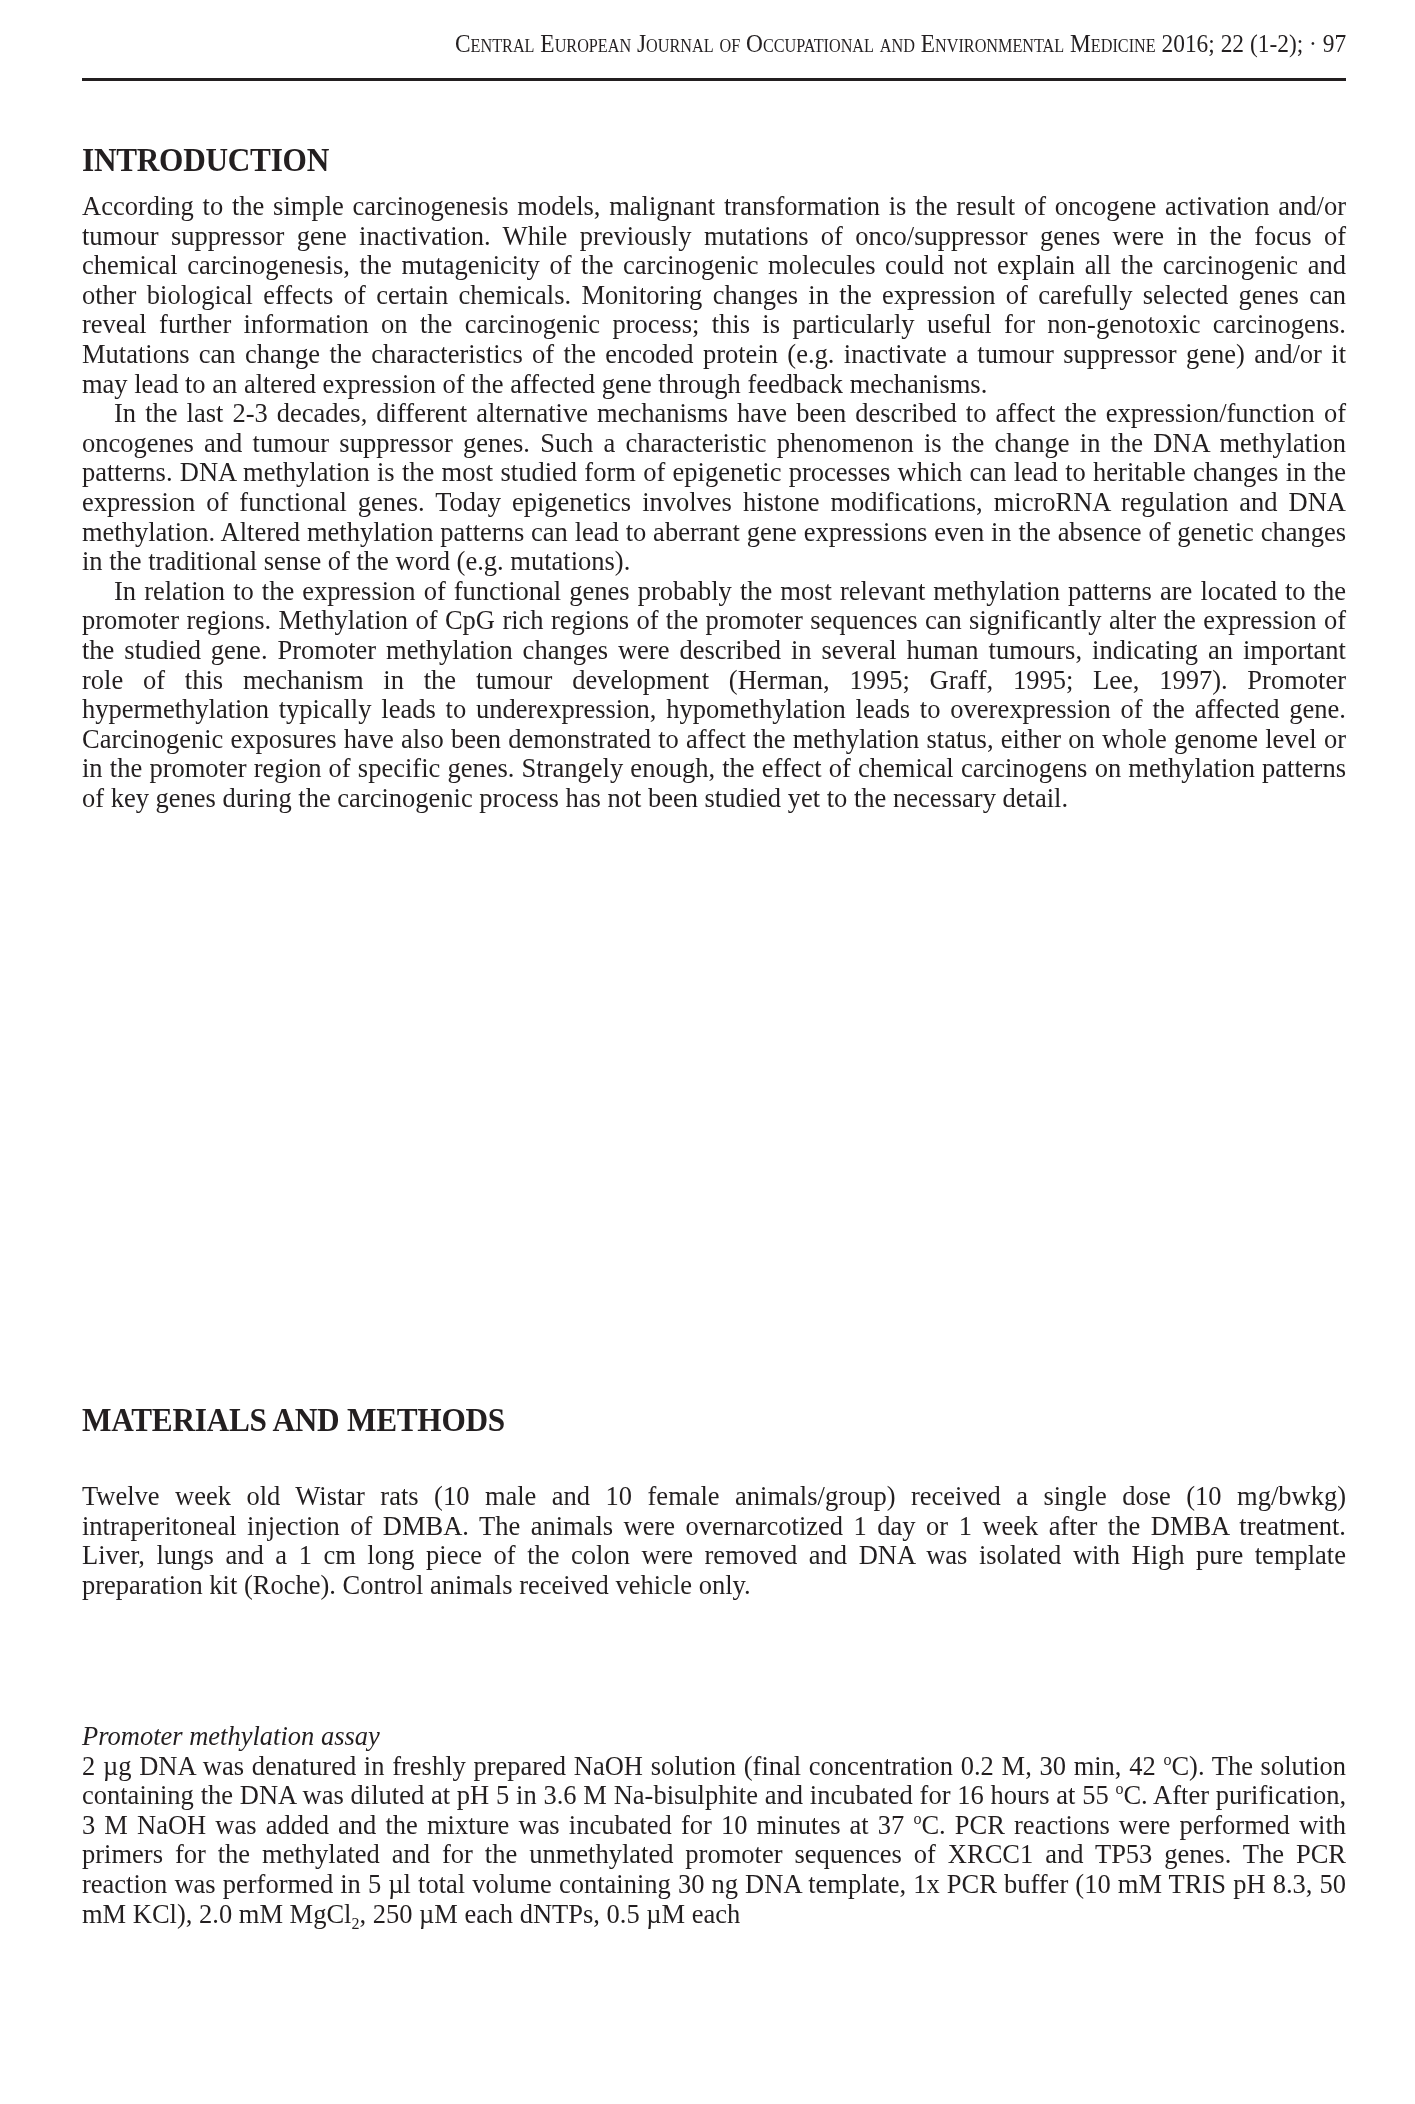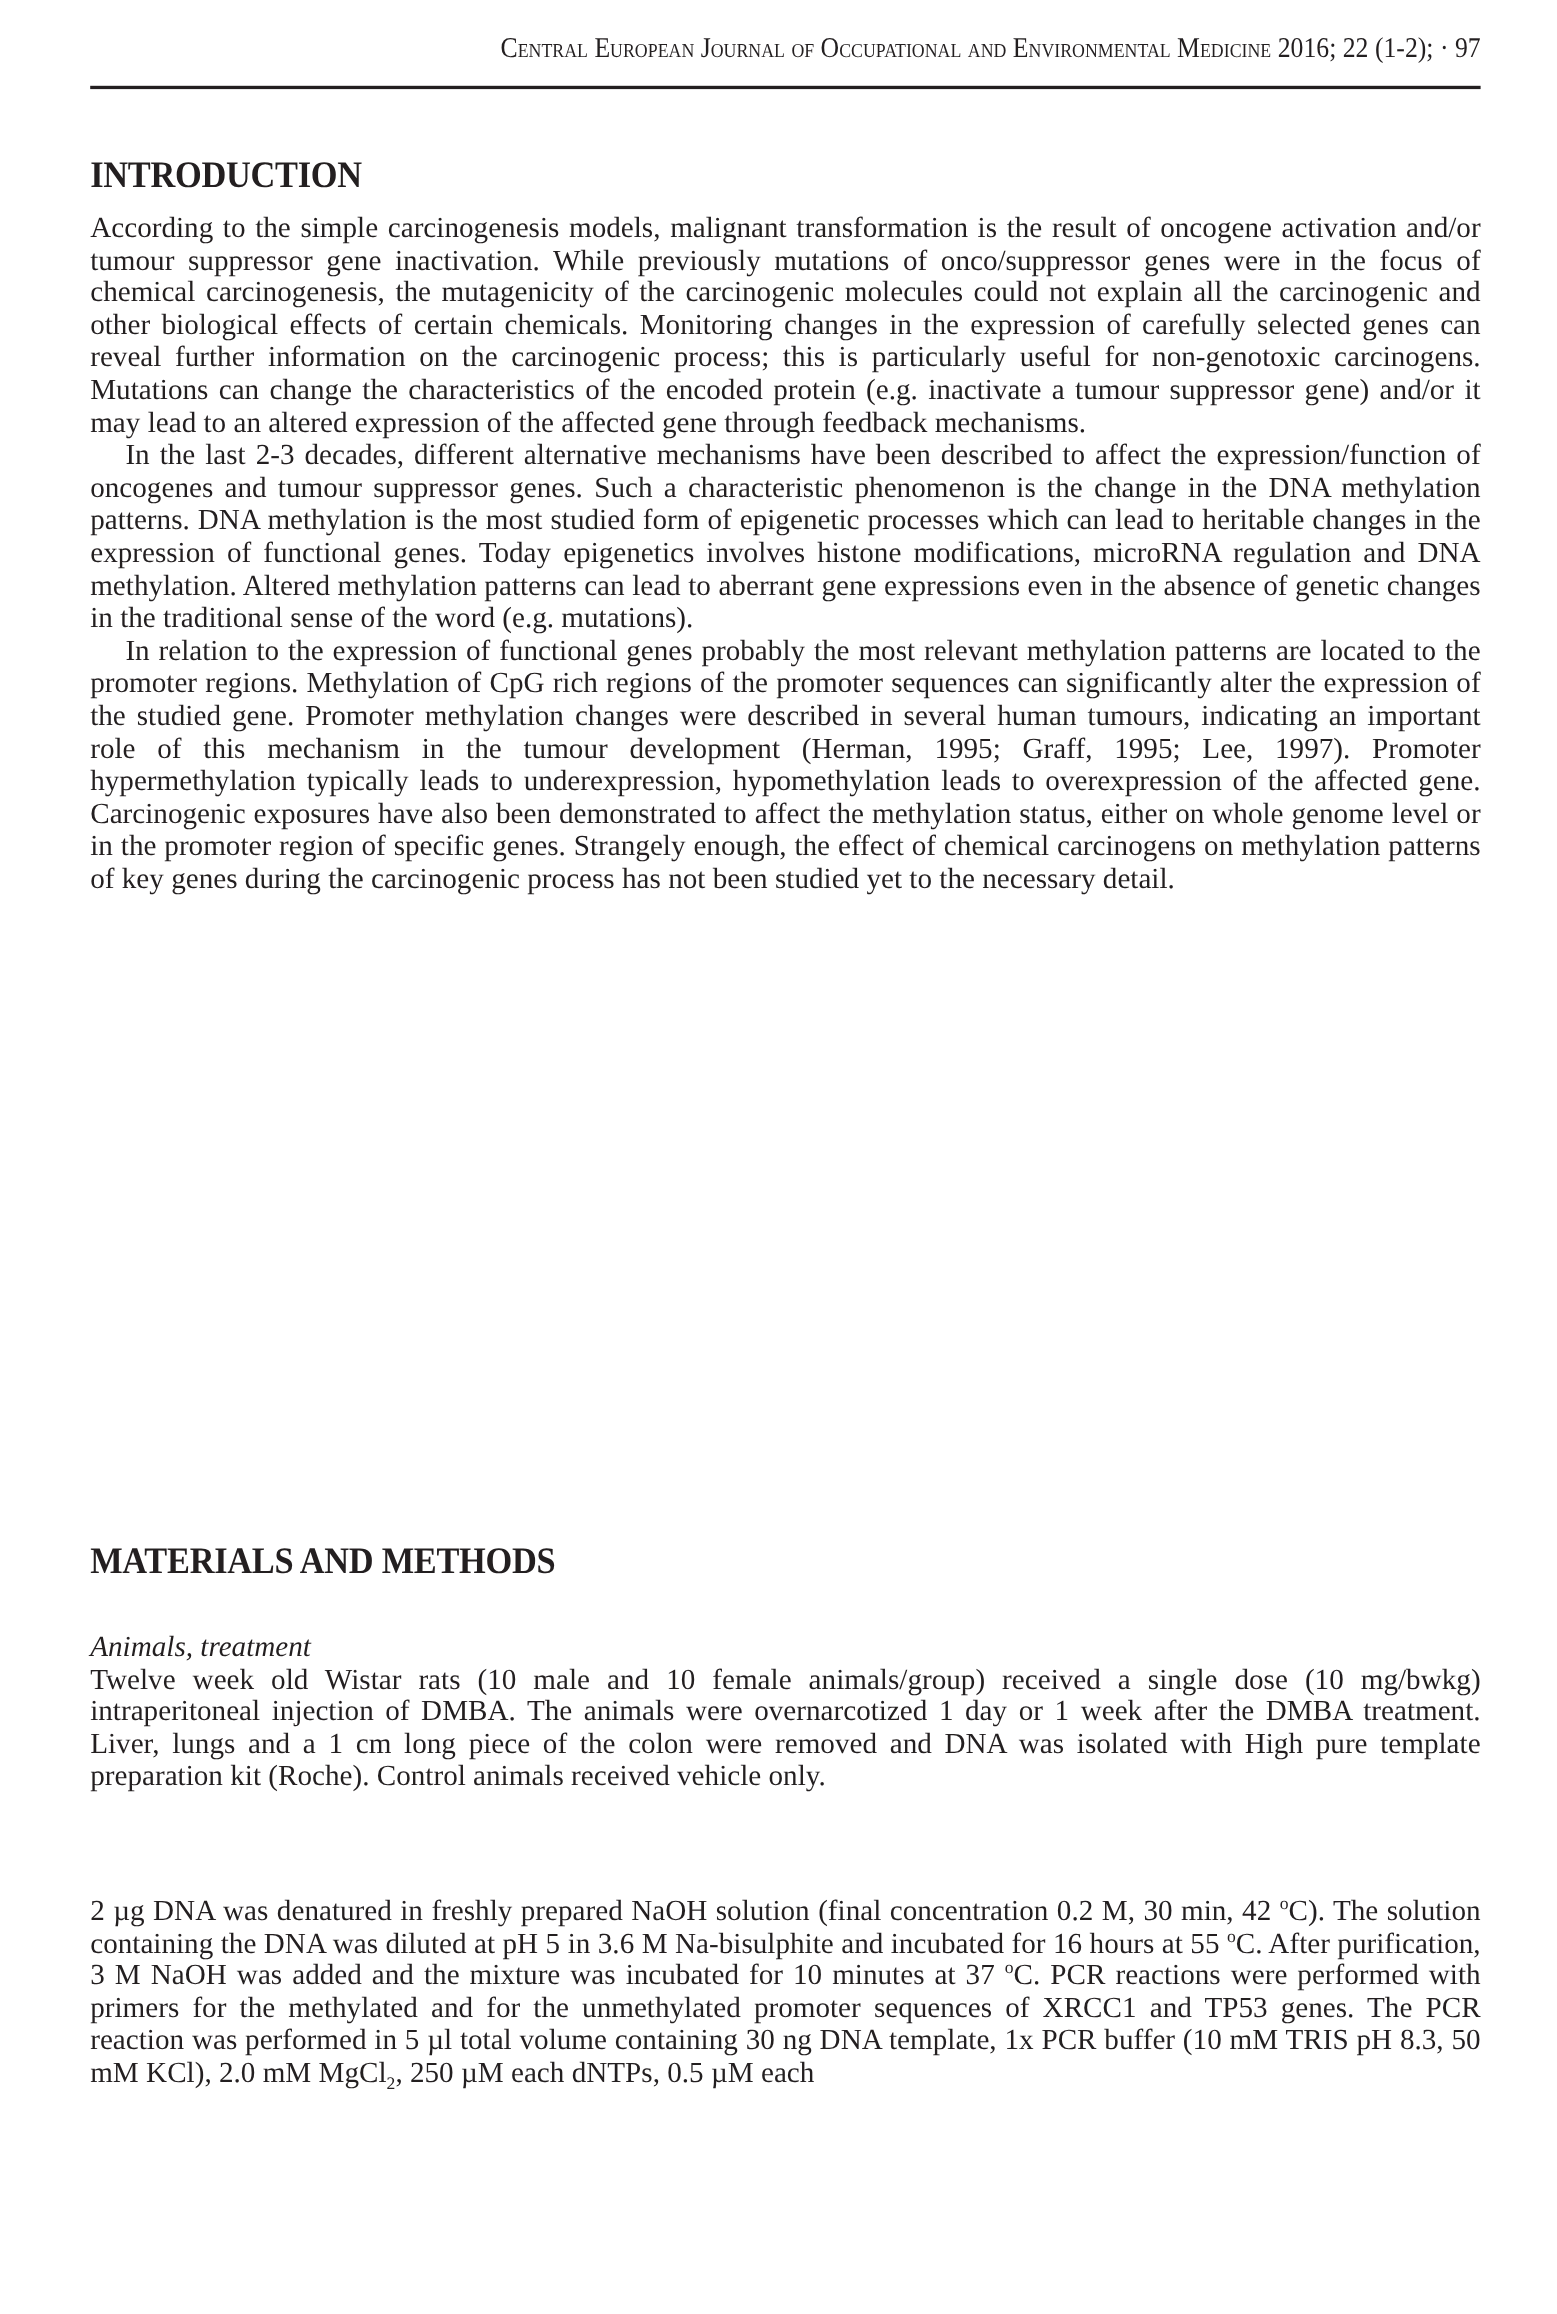--- a/index.html
+++ b/index.html
@@ -92,21 +92,21 @@
 
   <div id="intro-block" class="block">
     <p class="para">According to the simple carcinogenesis models, malignant transformation is the result of oncogene activation and/or tumour suppressor gene inactivation. While previously mutations of onco/suppressor genes were in the focus of chemical carcinogenesis, the mutagenicity of the carcinogenic molecules could not explain all the carcinogenic and other biological effects of certain chemicals. Monitoring changes in the expression of carefully selected genes can reveal further information on the carcinogenic process; this is particularly useful for non-genotoxic carcinogens. Mutations can change the characteristics of the encoded protein (e.g. inactivate a tumour suppressor gene) and/or it may lead to an altered expression of the affected gene through feedback mechanisms.</p>
     <p class="para indent">In the last 2-3 decades, different alternative mechanisms have been described to affect the expression/function of oncogenes and tumour suppressor genes. Such a characteristic phenomenon is the change in the DNA methylation patterns. DNA methylation is the most studied form of epigenetic processes which can lead to heritable changes in the expression of functional genes. Today epigenetics involves histone modifications, microRNA regulation and DNA methylation. Altered methylation patterns can lead to aberrant gene expressions even in the absence of genetic changes in the traditional sense of the word (e.g. mutations).</p>
     <p class="para indent">In relation to the expression of functional genes probably the most relevant methylation patterns are located to the promoter regions. Methylation of CpG rich regions of the promoter sequences can significantly alter the expression of the studied gene. Promoter methylation changes were described in several human tumours, indicating an important role of this mechanism in the tumour development (Herman, 1995; Graff, 1995; Lee, 1997). Promoter hypermethylation typically leads to underexpression, hypomethylation leads to overexpression of the affected gene. Carcinogenic exposures have also been demonstrated to affect the methylation status, either on whole genome level or in the promoter region of specific genes. Strangely enough, the effect of chemical carcinogens on methylation patterns of key genes during the carcinogenic process has not been studied yet to the necessary detail.</p>
   </div>
 
   <h1 id="h-methods" class="section-heading">MATERIALS AND METHODS</h1>
 
   <div id="animals-block" class="block">
-    <p class="subhead">Animals, treatment</p>
     <p class="para">Twelve week old Wistar rats (10 male and 10 female animals/group) received a single dose (10 mg/bwkg) intraperitoneal injection of DMBA. The animals were overnarcotized 1 day or 1 week after the DMBA treatment. Liver, lungs and a 1 cm long piece of the colon were removed and DNA was isolated with High pure template preparation kit (Roche). Control animals received vehicle only.</p>
   </div>
 
   <div id="assay-block" class="block">
+    <p class="subhead">Promoter methylation assay</p>
     <p class="para"><span>2 µg DNA was denatured in freshly prepared NaOH solution (final concentration 0.2 M, 30 min, 42 </span><sup>o</sup><span>C). The solution containing the DNA was diluted at pH 5 in 3.6 M Na-bisulphite and incubated for 16 hours at 55 </span><sup>o</sup><span>C. After purification, 3 M NaOH was added and the mixture was incubated for 10 minutes at 37 </span><sup>o</sup><span>C. PCR reactions were performed with primers for the methylated and for the unmethylated promoter sequences of XRCC1 and TP53 genes. The PCR reaction was performed in 5 µl total volume containing 30 ng DNA template, 1x PCR buffer (10 mM TRIS pH 8.3, 50 mM KCl), 2.0 mM MgCl</span><sub>2</sub><span>, 250 µM each dNTPs, 0.5 µM each</span></p>
   </div>
 
 </div>
 
 </body></html>

